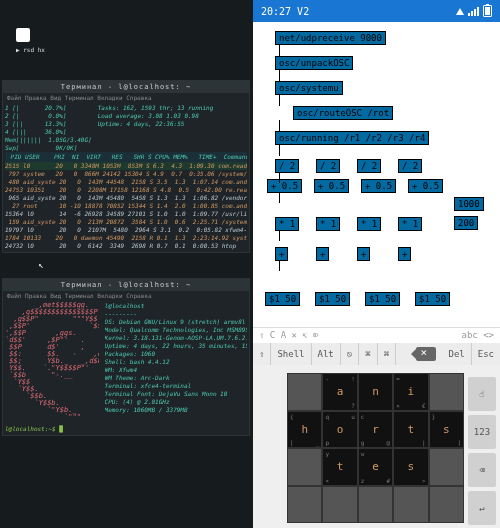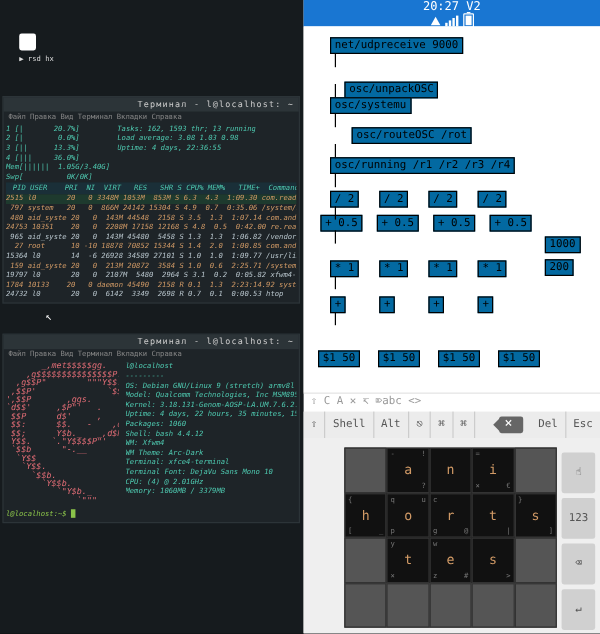--- a/index.html
+++ b/index.html
@@ -5,47 +5,47 @@
   * { margin:0; padding:0; box-sizing:border-box; }
   body { width:500px; height:528px; font-family:monospace; font-size:8px; background:#111; overflow:hidden; position:relative; }
 
   
   .left { position:absolute; left:0; top:0; width:253px; height:528px; background:#161b1e; color:#b8c5cc; }
   .icons-row { position:absolute; left:16px; top:28px; }
   .desk-icon { width:14px; height:14px; background:#fff; border-radius:2px; display:inline-block; }
   .desk-lbl { font-size:6px; color:#ddd; display:block; margin-top:2px; }
 
   .termwin { position:absolute; left:2px; width:248px; background:#1e2428; border:1px solid #2c3438; }
-  .ttitle { background:#2c3438; color:#ccc; font-size:7px; padding:2px 4px; text-align:right; letter-spacing:1px; }
+  .ttitle { background:#2c3438; color:#ccc; font-size:7px; padding:2px 4px; text-align:center; letter-spacing:1px; }
   .tmenu { font-size:6px; color:#888; padding:1px 4px; }
   .tbody { padding:2px; font-size:6px; line-height:8px;font-style:italic; }
   .cyan { color:#4ec9b0; }
   .orange { color:#d19a66; }
   .headerbar { background:#1a2f38; color:#4ec9b0; padding:1px 2px; }
   .hlrow { background:#1e3a2e; }
   pre { font-family:inherit; white-space:pre; overflow:hidden; }
   .swirl { color:#e06c75; font-size:7px; line-height:7px; }
   .prompt { color:#8bc34a; }
 
   
   .right { position:absolute; left:253px; top:0; width:247px; height:528px; background:#fff; }
-  .statusbar { height:22px; background:#1976d2; color:#fff; display:flex; align-items:center; justify-content:space-between; padding:0 8px; font-size:10px;flex-direction:column; }
+  .statusbar { height:22px; background:#1976d2; color:#fff; display:flex; align-items:center; justify-content:space-between; padding:0 8px; font-size:10px; }
   .sb-icons { display:flex; gap:4px; align-items:center; }
   .sb-tri { width:0; height:0; border-left:4px solid transparent; border-right:4px solid transparent; border-bottom:7px solid #fff; }
   .sb-batt { width:9px; height:12px; border:1px solid #fff; border-radius:1px; position:relative; }
   .sb-batt::before { content:''; position:absolute; top:-2px; left:2px; width:3px; height:1px; background:#fff; }
   .sb-batt::after { content:''; position:absolute; inset:1px; background:#fff; }
   .sb-sig { display:flex; align-items:flex-end; gap:1px; }
   .sig-bar { width:2px; background:#fff; }
 
   .canvas { position:relative; height:305px; overflow:hidden; background:#fff; }
   .obj { position:absolute; border:1px solid #000; background:#0369a1; font-size:9px; padding:1px 3px; font-family:monospace; white-space:nowrap; }
   .wire { position:absolute; width:1px; background:#000; }
 
-  .hints { height:16px; font-size:9px; color:#999; padding:2px 6px; display:flex; border-top:1px solid #ddd; }
+  .hints { height:16px; font-size:9px; color:#999; padding:2px 6px; display:flex; justify-content:space-between; border-top:1px solid #ddd; }
   .keybar { height:22px; background:#ececec; display:flex; align-items:center; gap:0; font-size:9px; color:#555; }
   .keybar > div { padding:0 6px; border-right:1px solid #ccc; display:flex; align-items:center; height:100%; }
   .kb-bksp { width:20px; height:14px; background:#666; border-radius:2px; position:relative; }
   .kb-bksp::before { content:''; position:absolute; left:-5px; top:1px; width:0; height:0; border-top:6px solid transparent; border-bottom:6px solid transparent; border-right:6px solid #666; }
   .kb-bksp::after { content:'×'; color:#fff; position:absolute; left:4px; top:-1px; font-size:11px; }
 
   .kbd { position:relative; height:163px; background:#efefef; }
   .kgrid { position:absolute; left:34px; top:8px; width:177px; height:150px; background:#111; display:grid; grid-template-columns:repeat(5,1fr); grid-template-rows:repeat(4,1fr); }
   .kcell { border:1px solid #333; position:relative; color:#d19a66; font-size:11px; display:flex; align-items:center; justify-content:center; }
   .kcell .sub { position:absolute; font-size:6px; color:#777; }
@@ -152,21 +152,21 @@
           <div class="sig-bar" style="height:5px"></div>
           <div class="sig-bar" style="height:7px"></div>
           <div class="sig-bar" style="height:9px"></div>
         </div>
       <span class="sb-batt"></span>
     </div>
   </div>
 
   <div class="canvas" id="canvas">
       <div class="obj" style="left: 22px; top: 9px;">net/udpreceive 9000</div>
-      <div class="obj" style="left: 34px; top: 34px; margin-top: 12px;">osc/unpackOSC</div>
+      <div class="obj" style="left: 22px; top: 34px;">osc/unpackOSC</div>
       <div class="obj" style="left: 22px; top: 59px;">osc/systemu</div>
       <div class="obj" style="left: 40px; top: 84px;">osc/routeOSC /rot</div>
       <div class="obj" style="left: 22px; top: 109px;">osc/running /r1 /r2 /r3 /r4</div>
       <div class="obj" style="left: 22px; top: 137px;">/ 2</div>
       <div class="obj" style="left: 63px; top: 137px;">/ 2</div>
       <div class="obj" style="left: 104px; top: 137px;">/ 2</div>
       <div class="obj" style="left: 145px; top: 137px;">/ 2</div>
       <div class="obj" style="left: 14px; top: 157px;">+ 0.5</div>
       <div class="obj" style="left: 61px; top: 157px;">+ 0.5</div>
       <div class="obj" style="left: 108px; top: 157px;">+ 0.5</div>

